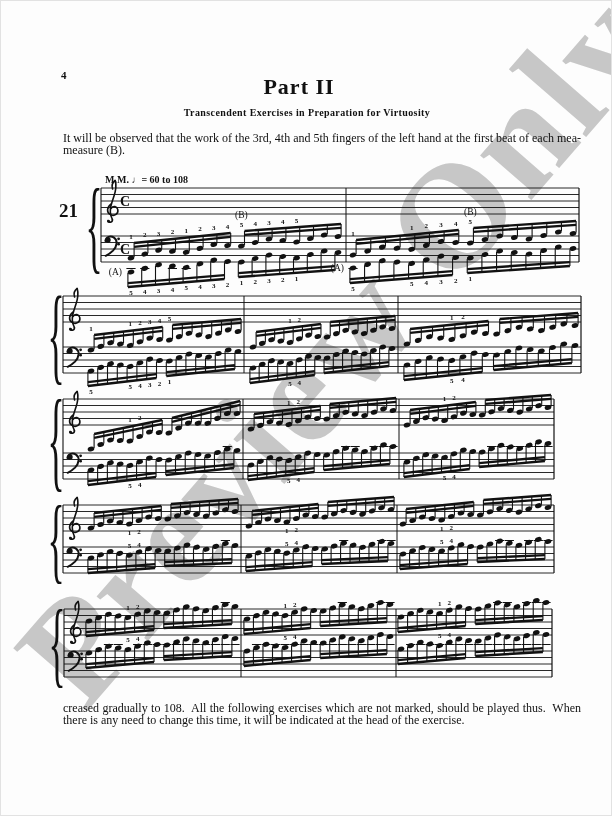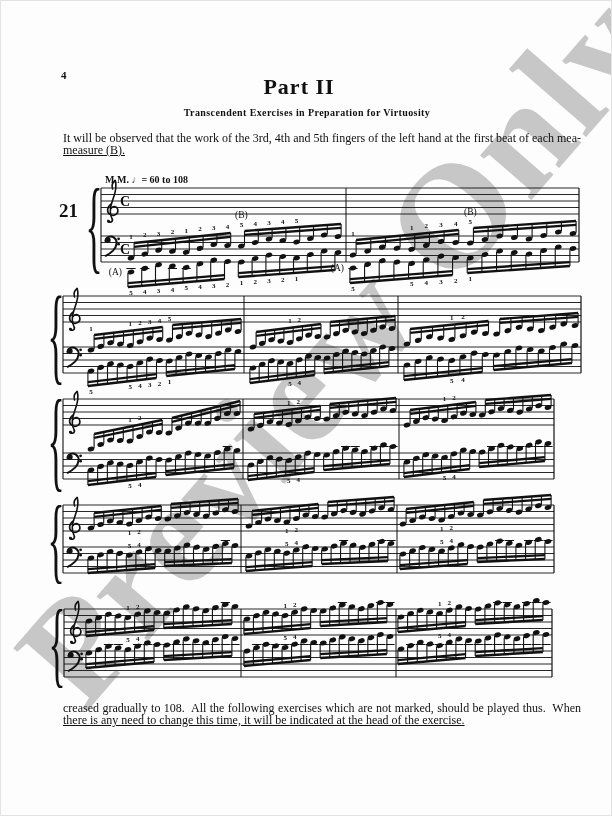--- a/index.html
+++ b/index.html
@@ -13,21 +13,21 @@
     font-size:148px;font-weight:bold;white-space:nowrap;color:#c7c7c7;
     transform:rotate(-49deg);transform-origin:0 50%;letter-spacing:2px;line-height:1;
   }
   .page-number{position:absolute;left:60px;top:68px;font-size:11px;font-weight:bold;z-index:3;}
   .part-title{position:absolute;left:0;top:73px;width:596px;text-align:center;margin:0;
     font-size:22px;font-weight:bold;letter-spacing:1px;z-index:3;}
   .subtitle{position:absolute;left:0;top:106px;width:612px;text-align:center;margin:0;
     font-size:10px;font-weight:bold;letter-spacing:.4px;z-index:3;}
   .para{position:absolute;left:62px;width:518px;font-size:12px;line-height:11.8px;z-index:3;}
   .para .pline{text-align:justify;text-align-last:justify;}
-  .para .pline.last{text-align:left;text-align-last:left;text-decoration:underline;}
+  .para .pline.last{text-align:left;text-align-last:left;}
   #intro{top:132px;}
   #footer{top:702px;}
   .tempo{position:absolute;left:104px;top:165px;font-size:10px;font-weight:bold;z-index:3;margin-top:8px;}
   .exnum{position:absolute;left:58px;top:199px;font-size:19px;font-weight:bold;z-index:3;}
   #music-svg{position:absolute;left:0;top:0;z-index:2;}
 </style>
 </head>
 <body>
 
 <div class="page">

